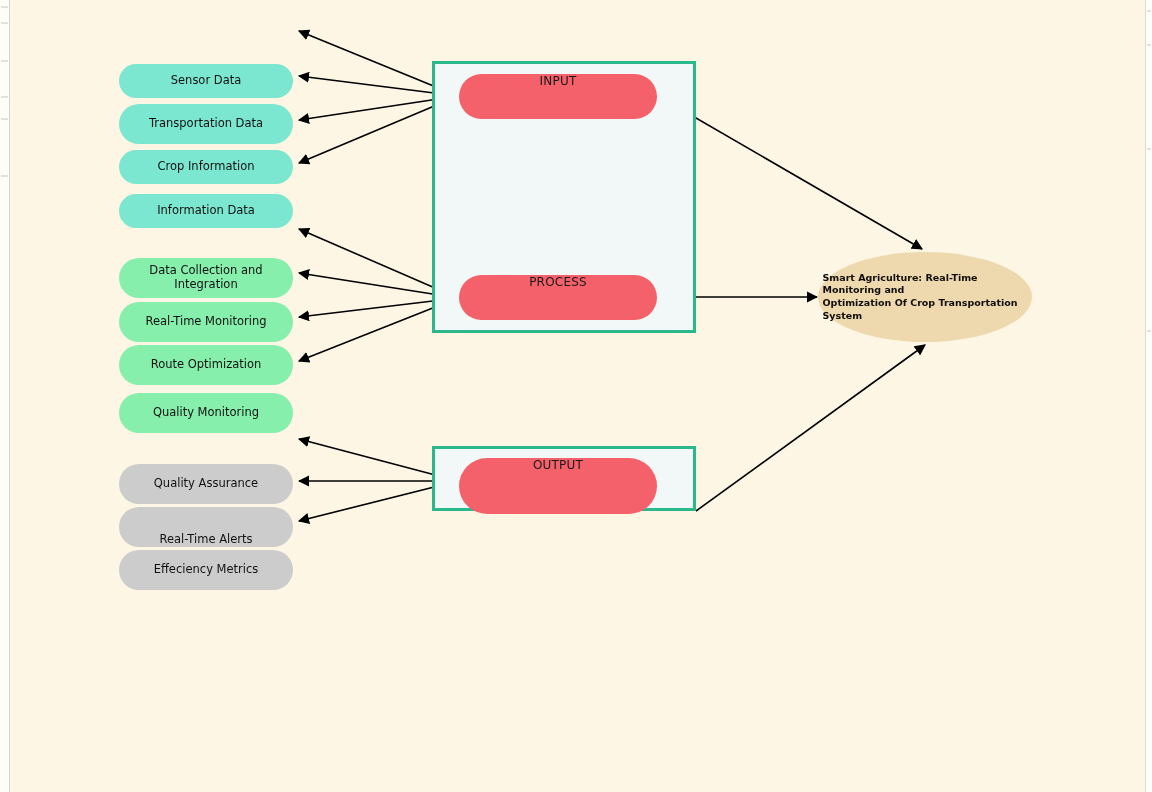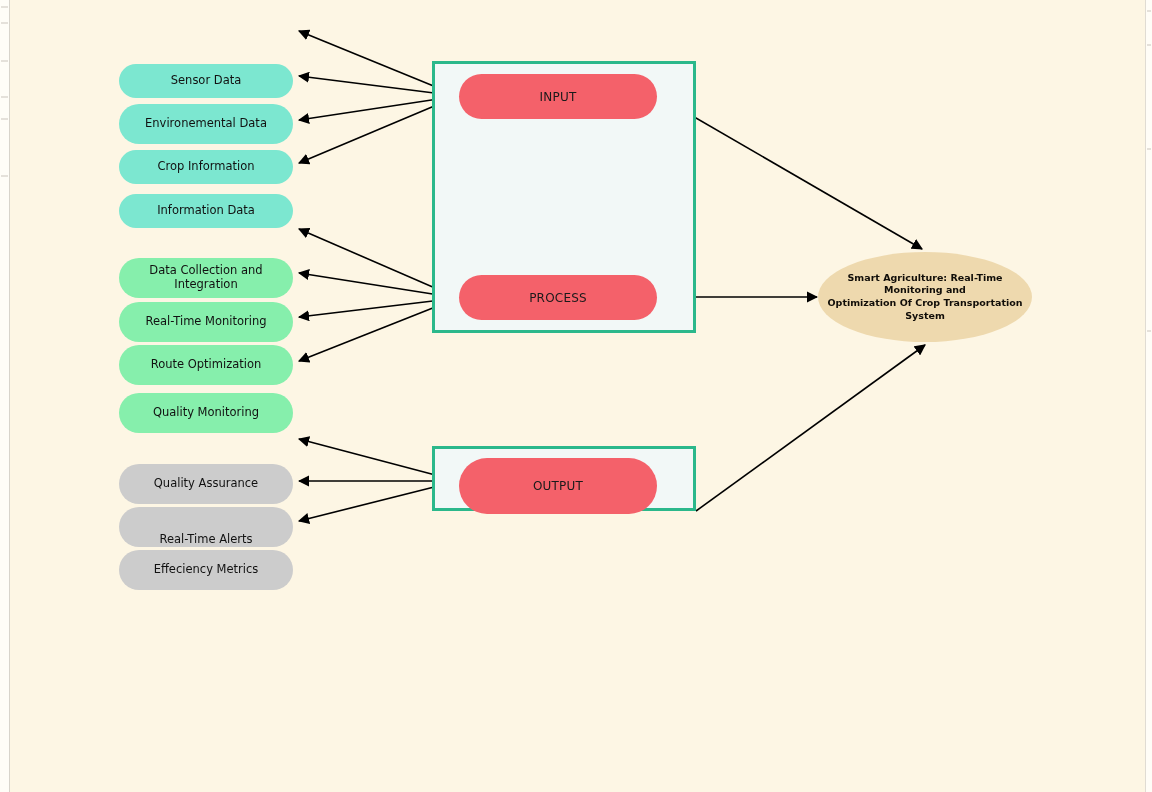--- a/index.html
+++ b/index.html
@@ -85,39 +85,38 @@
     background: #f2f8f7;
     border: 3px solid #2bb88b;
   }
 
   .stage-pill {
     position: absolute;
     box-sizing: border-box;
     background: #f4616a;
     border-radius: 999px;
     display: flex;
-    align-items: center;
+    align-items: flex-start;
     justify-content: center;
     font-size: 12px;
     color: #1a1a1a;
     letter-spacing: .2px;
   }
 
   .goal-ellipse {
     position: absolute;
     box-sizing: border-box;
     background: #eed9ae;
     border-radius: 50%;
     display: flex;
     align-items: center;
     justify-content: center;
   }
   .goal-ellipse .goal-text {
     width: 205px;
-    text-align: center;
     font-size: 9.5px;
     font-weight: bold;
     line-height: 1.32;
     color: #100d08;
   }
 </style>
 </head>
 <body>
 
 <div id="canvas">
@@ -164,21 +163,21 @@
       <line x1="658" y1="96" x2="922" y2="249"></line>
       <line x1="658" y1="297" x2="817" y2="297"></line>
       <line x1="696" y1="511" x2="925" y2="345"></line>
     </g>
   </svg>
 
   <div class="node pill leaf teal" style="left:119px; top:20px;">
     <span>Sensor Data</span>
   </div>
   <div class="node pill leaf teal tall" style="left:119px; top:60px;">
-    <span>Environemental Data</span>
+    <span>Transportation Data</span>
   </div>
   <div class="node pill leaf teal" style="left:119px; top:106px;">
     <span>Crop Information</span>
   </div>
   <div class="node pill leaf teal" style="left:119px; top:150px;">
     <span>Information Data</span>
   </div>
 
   <div class="node pill leaf blue tall" style="left:119px; top:214px;">
     <span>

